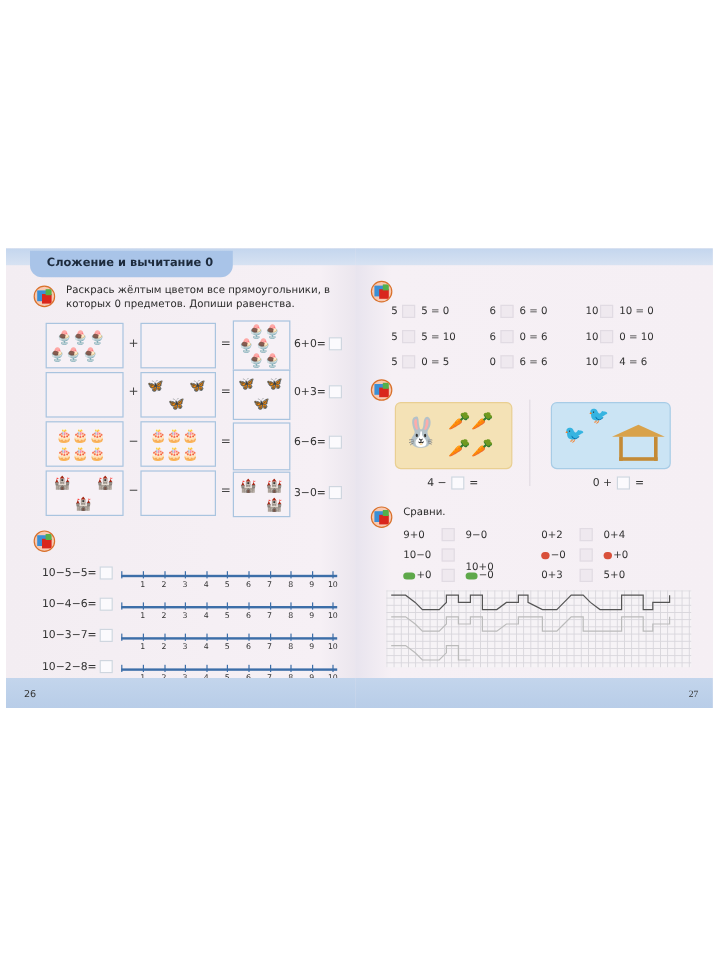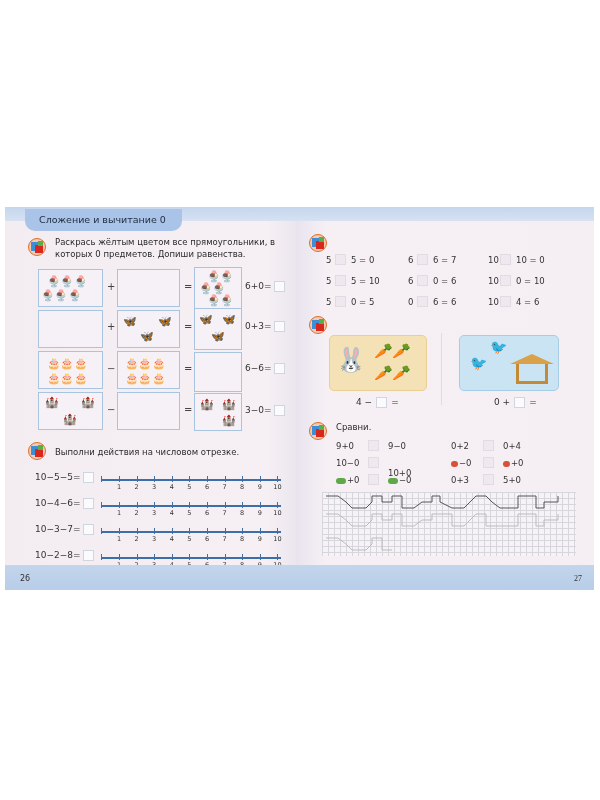--- a/index.html
+++ b/index.html
@@ -5,21 +5,21 @@
   html, body { margin:0; padding:0; }
   body { width:600px; height:800px; background:#ffffff; position:relative; overflow:hidden;
          font-family:"DejaVu Sans", sans-serif; color:#2a2a2a; }
   .book { position:absolute; left:5px; top:207px; width:589px; height:383px; background:#f4eef3; }
   .page { position:absolute; top:0; height:383px; }
   .page.left { left:0; width:291px; background:linear-gradient(90deg,#f3edf2 0%,#f6f0f5 90%,#ebe6ee 100%); }
   .page.right { left:291px; width:298px; background:linear-gradient(90deg,#e8e4ee 0%,#f6f0f5 10%,#f5eff4 100%); }
   .topband { position:absolute; top:0; left:0; right:0; height:14px; background:linear-gradient(180deg,#c4d6ee,#d7e2f2); }
   .botband { position:absolute; bottom:0; left:0; right:0; height:25px; background:linear-gradient(180deg,#c3d5ec,#b8cde8); }
   .section-tab { position:absolute; left:20px; top:2px; height:22px; padding:0 16px 0 14px; background:#a9c4e8;
-        border-radius:0 0 10px 10px; font-size:9.5px; font-weight:normal; color:#1d2b3d; line-height:22px; }
+        border-radius:0 0 10px 10px; font-size:9.5px; font-weight:bold; color:#1d2b3d; line-height:22px; }
   .pagenum { position:absolute; bottom:7px; font-size:8px; color:#333; }
   .task-icon { position:absolute; width:18px; height:18px; border-radius:50%; background:#f7c9b2;
         border:1.5px solid #d9702a; box-sizing:border-box; overflow:hidden; }
   .task-icon .sq1 { position:absolute; left:2px; top:3px; width:8px; height:9px; background:#3a8fd6; }
   .task-icon .sq2 { position:absolute; left:6px; top:6px; width:8px; height:8px; background:#d9261c; }
   .task-icon .sq3 { position:absolute; left:9px; top:2px; width:5px; height:5px; background:#54b04a; }
   .task-text { position:absolute; font-size:8.5px; line-height:12px; color:#2a2a2a; }
   .box { position:absolute; border:1px solid #a9c4df; background:#f6f1f6; box-sizing:border-box; }
   .op { position:absolute; font-size:10px; color:#444; }
   .eq-text { position:absolute; font-size:9px; color:#333; }
@@ -106,21 +106,20 @@
       <span class="item" style="left:27px;top:5px;">🏰</span>
       <span class="item" style="left:27px;top:21px;">🏰</span>
     </div>
     <div class="eq-text" style="left:240px;top:198px;"><span>3−0=</span><span class="ans"></span></div>
 
     <div class="task-icon" style="left:23px;top:235px;">
         <div class="sq1"></div>
         <div class="sq2"></div>
         <div class="sq3"></div>
       </div>
-    <div class="task-text" style="left:50px;top:239px;">Выполни действия на числовом отрезке.</div>
 
     <div id="numlines">
         <div class="eq-text" style="left: 30px; top: 265px;"><span>10−5−5=</span><span class="ans"></span></div>
         <div class="numline" style="left: 96px; top: 269px; width: 180px;">
           <div class="bar"></div>
           <div class="tick" style="left:0"></div>
           <div class="tick" style="left:18px"></div>
           <div class="lbl" style="left:18px">1</div>
           <div class="tick" style="left:35.6px"></div>
           <div class="lbl" style="left:35.6px">2</div>
@@ -235,21 +234,21 @@
         <div class="sbox" style="left: 39px; top: 47px;"></div>
         <div class="cell" style="left: 55px; top: 48px;"><span>5 = 0</span></div>
         <div class="cell" style="left: 30px; top: 69px;"><span>5</span></div>
         <div class="sbox" style="left: 39px; top: 68px;"></div>
         <div class="cell" style="left: 55px; top: 69px;"><span>5 = 10</span></div>
         <div class="cell" style="left: 30px; top: 90px;"><span>5</span></div>
         <div class="sbox" style="left: 39px; top: 89px;"></div>
         <div class="cell" style="left: 55px; top: 90px;"><span>0 = 5</span></div>
         <div class="cell" style="left: 112px; top: 48px;"><span>6</span></div>
         <div class="sbox" style="left: 121px; top: 47px;"></div>
-        <div class="cell" style="left: 137px; top: 48px;"><span>6 = 7</span></div>
+        <div class="cell" style="left: 137px; top: 48px;"><span>6 = 0</span></div>
         <div class="cell" style="left: 112px; top: 69px;"><span>6</span></div>
         <div class="sbox" style="left: 121px; top: 68px;"></div>
         <div class="cell" style="left: 137px; top: 69px;"><span>0 = 6</span></div>
         <div class="cell" style="left: 112px; top: 90px;"><span>0</span></div>
         <div class="sbox" style="left: 121px; top: 89px;"></div>
         <div class="cell" style="left: 137px; top: 90px;"><span>6 = 6</span></div>
         <div class="cell" style="left: 192px; top: 48px;"><span>10</span></div>
         <div class="sbox" style="left: 204px; top: 47px;"></div>
         <div class="cell" style="left: 220px; top: 48px;"><span>10 = 0</span></div>
         <div class="cell" style="left: 192px; top: 69px;"><span>10</span></div>

